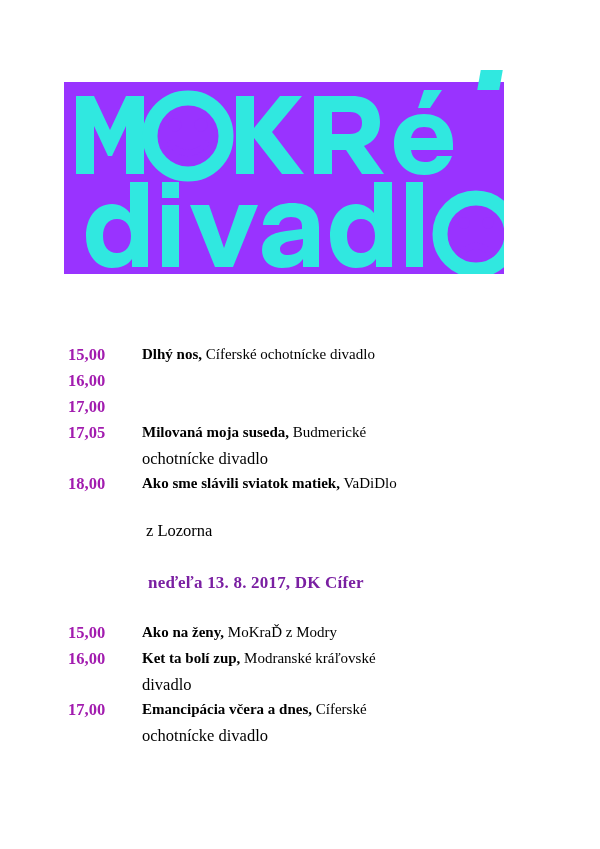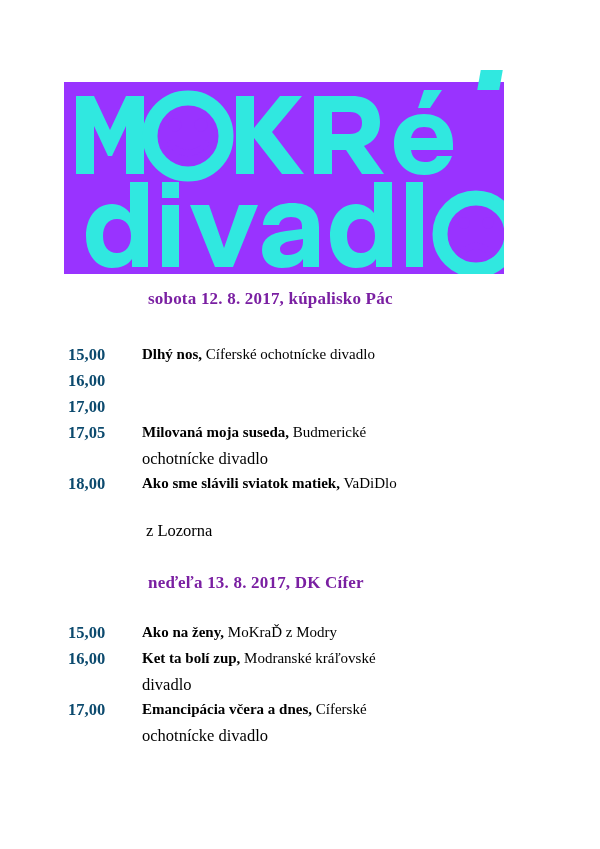--- a/index.html
+++ b/index.html
@@ -74,21 +74,21 @@
     align-items: flex-start;
     margin-bottom: 1px;
   }
 
   .entry-time {
     width: 74px;
     flex: 0 0 74px;
     font-weight: bold;
     font-size: 16.5px;
     line-height: 25px;
-    color: #0c4a6e;
+    color: #a21caf;
     white-space: nowrap;
   }
 
   .entry-body {
     flex: 1 1 auto;
     font-size: 15px;
     line-height: 25px;
   }
 
   .entry-title {
@@ -152,21 +152,20 @@
 
         <circle cx="412" cy="152" r="36" fill="none" stroke="#30e8e0" stroke-width="15"></circle>
         <circle cx="400" cy="141" r="6" fill="#9933ff"></circle>
         <circle cx="424" cy="141" r="6" fill="#9933ff"></circle>
         <path d="M396 172 Q412 156 428 172" fill="none" stroke="#9933ff" stroke-width="6" stroke-linecap="round"></path>
       </g>
     </svg>
   </div>
   <div class="logo-extra-dot"></div>
 
-  <div class="section-heading heading-1">sobota 12. 8. 2017, kúpalisko Pác</div>
 
   <div class="program program-1">
 
     <div class="entry">
       <div class="entry-time">15,00</div>
       <div class="entry-body"><span class="entry-title">Dlhý nos,</span><span class="entry-rest"> Cíferské ochotnícke divadlo</span></div>
     </div>
 
     <div class="entry">
       <div class="entry-time">16,00</div>

